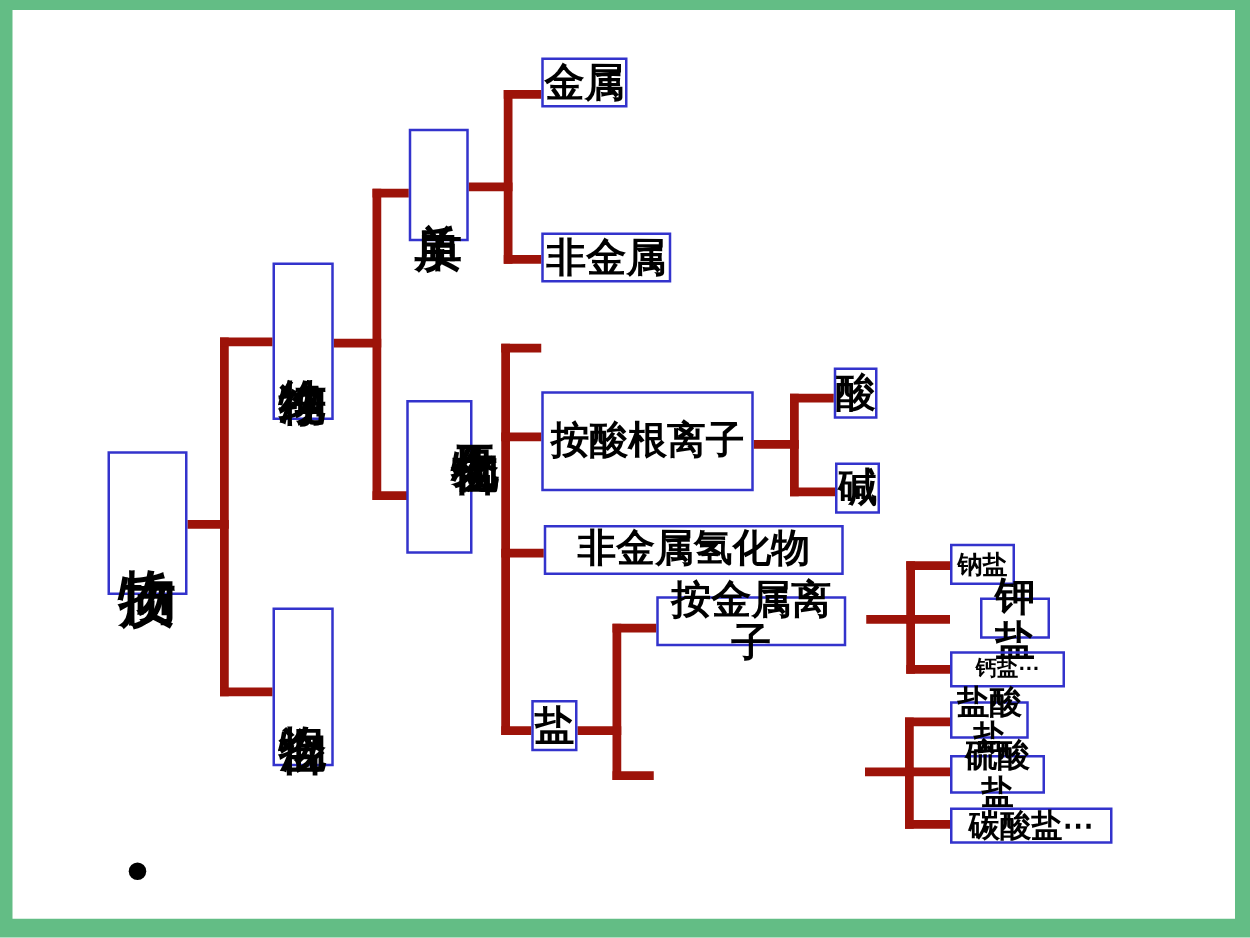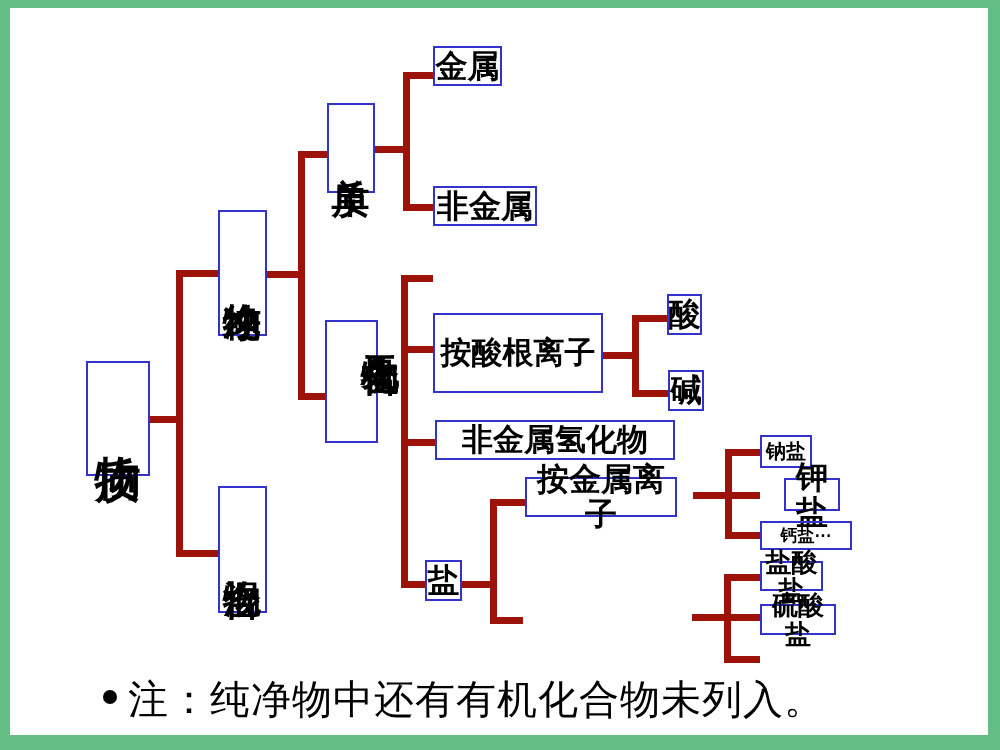--- a/index.html
+++ b/index.html
@@ -167,18 +167,20 @@
     </div>
 
     <div class="node" style="left:750px;top:553px;width:63px;height:30px;font-size:26px;">
       <span>盐酸盐</span>
     </div>
 
     <div class="node" style="left:750px;top:596px;width:76px;height:31px;font-size:26px;">
       <span>硫酸盐</span>
     </div>
 
+    <div class="node" style="left:750px;top:638px;width:130px;height:29px;font-size:25px;">
+      <span>碳酸盐⋯</span>
+    </div>
 
     <div class="bullet"></div>
-    <div class="note">注：纯净物中还有有机化合物未列入。</div>
 
   </div>
 </div>
 
 </body></html>

